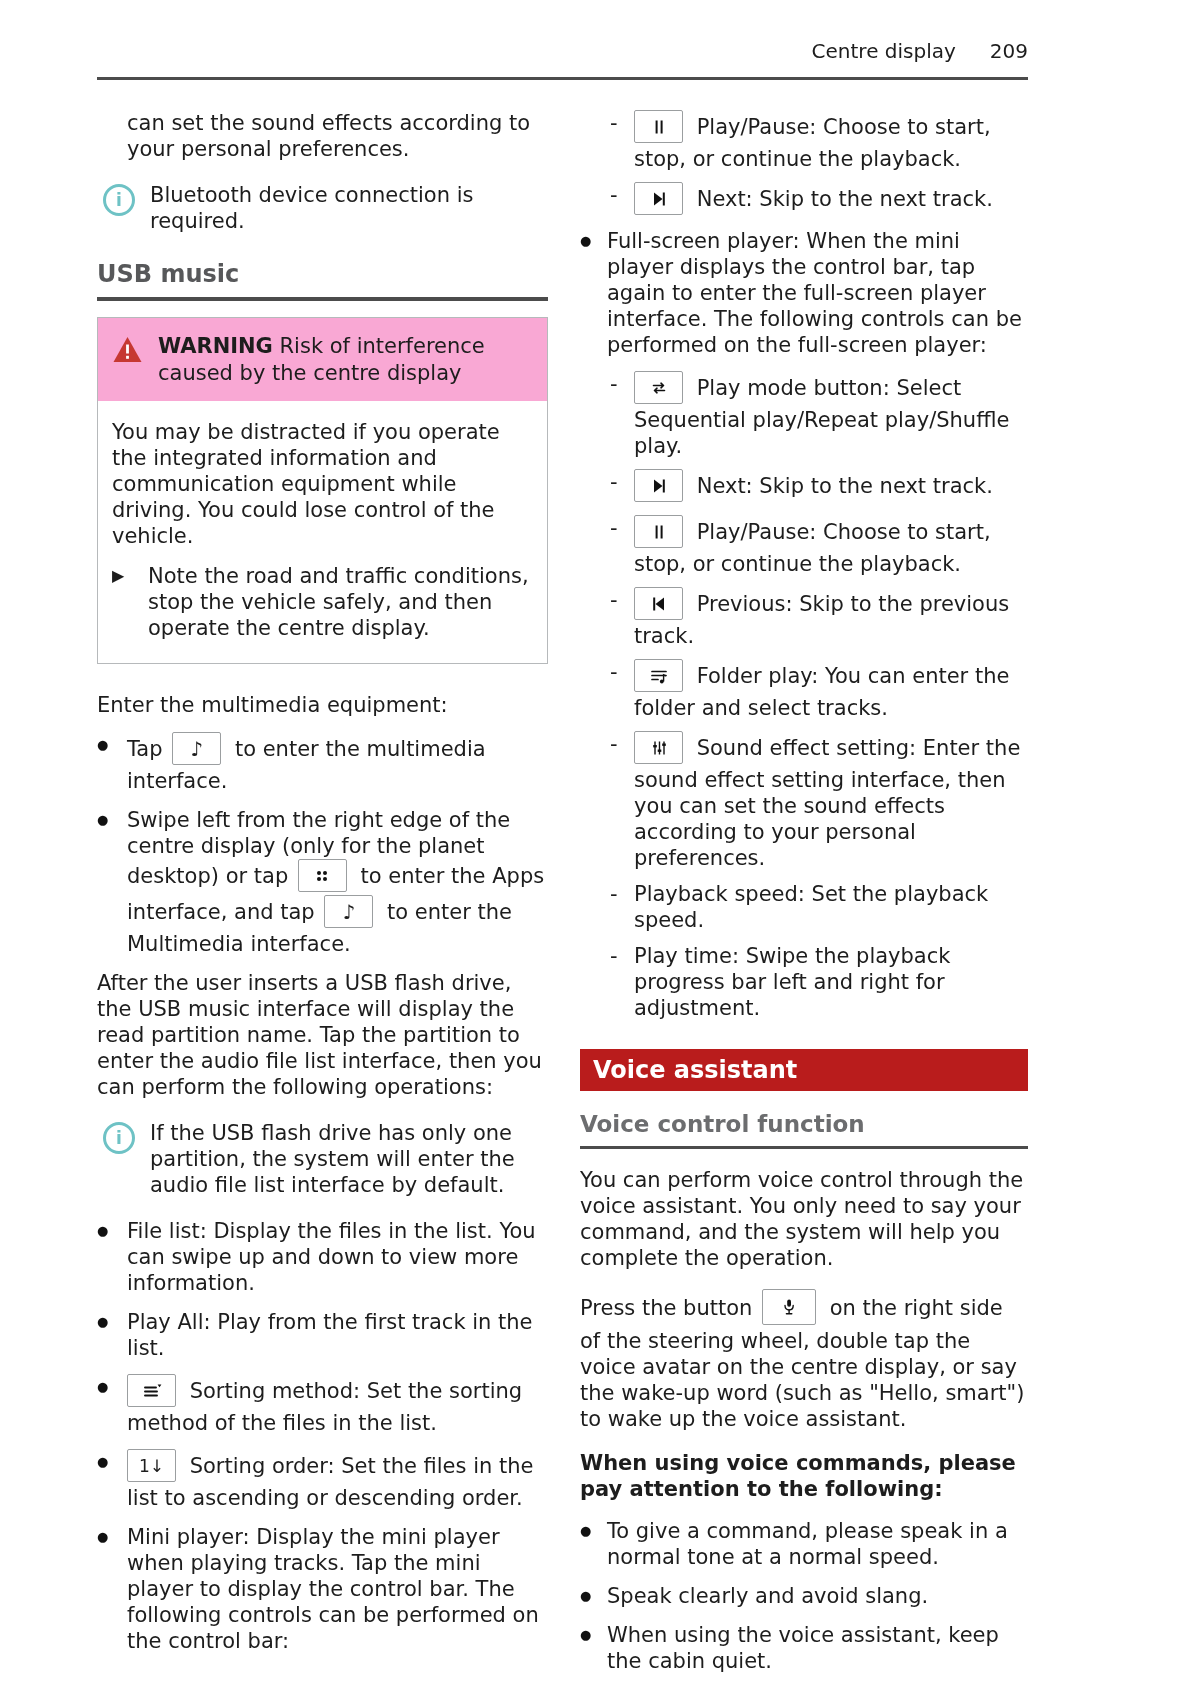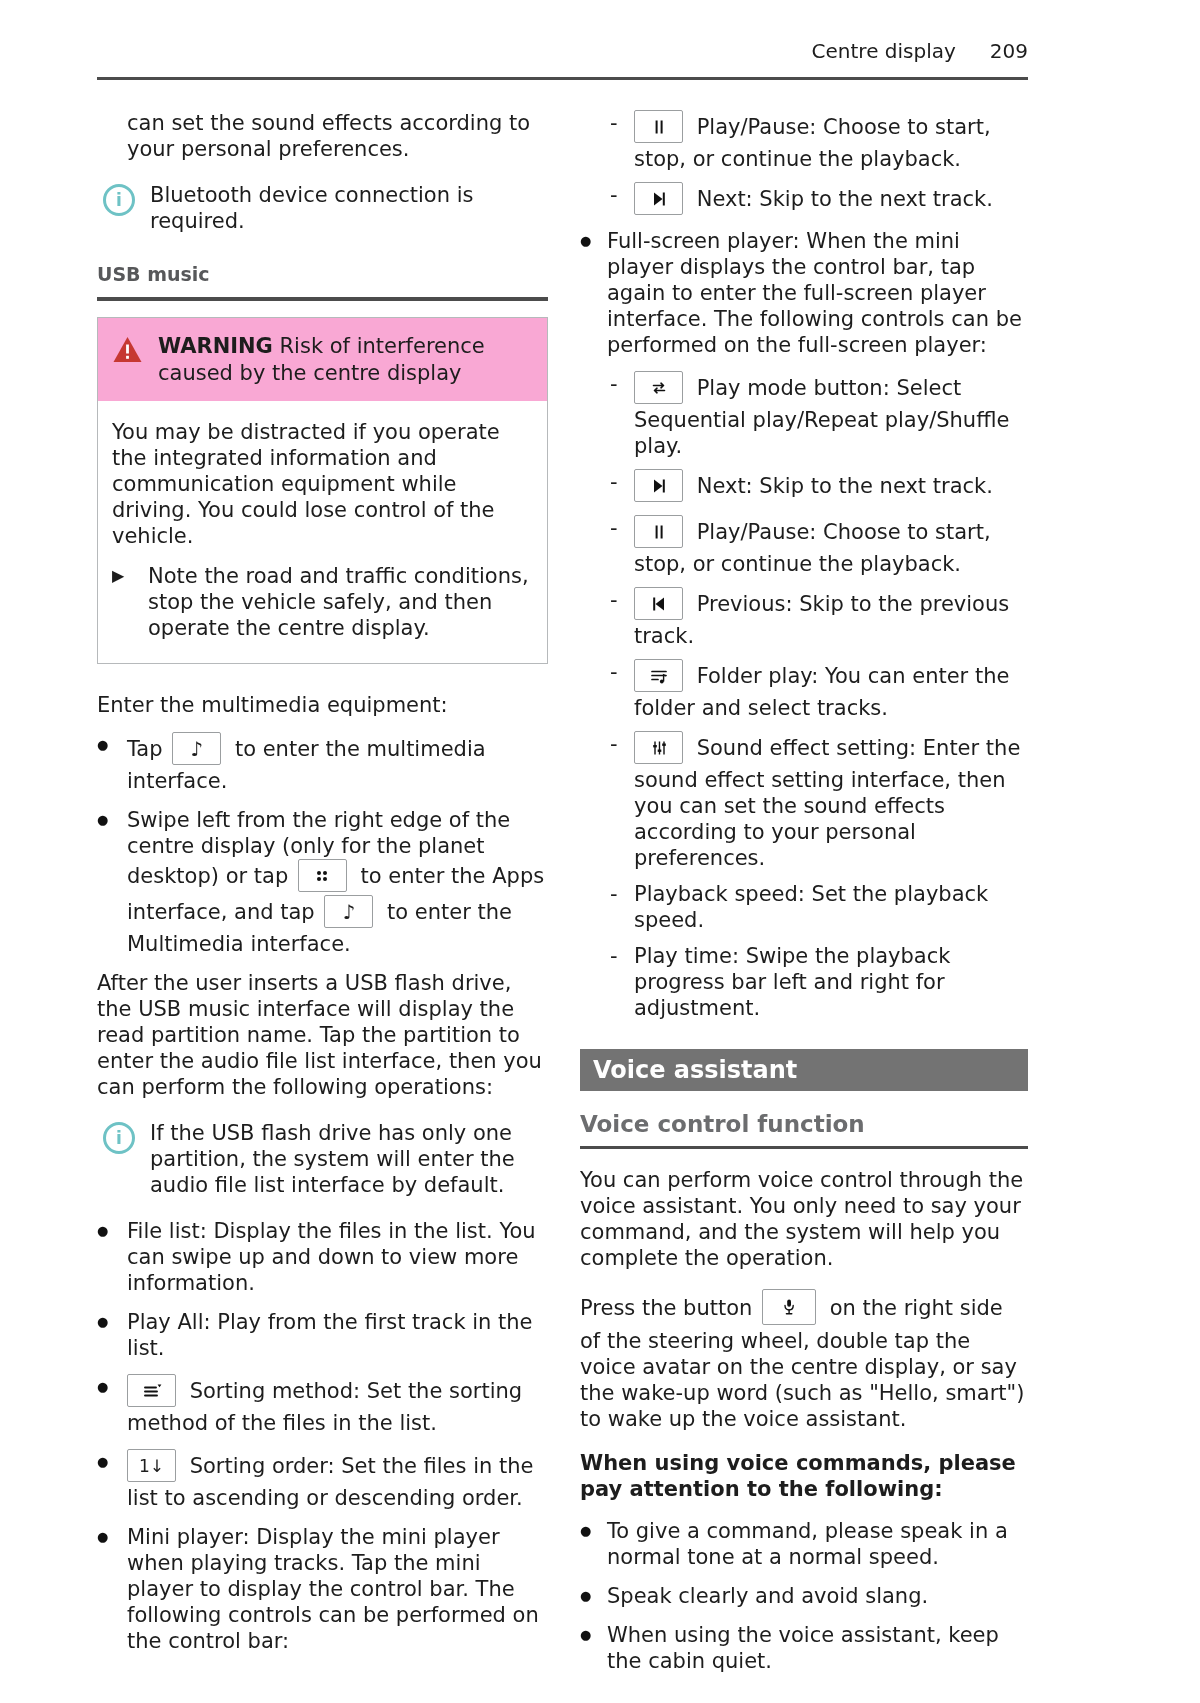--- a/index.html
+++ b/index.html
@@ -17,21 +17,21 @@
   
   .cols{display:flex;gap:32px;margin-top:30px;justify-content:flex-end;}
   .colL{width:451px;flex:none;}
   .colR{width:448px;flex:none;}
   p{margin:0 0 14px 0;}
   
   .note{display:flex;gap:15px;margin:20px 0 20px 6px;}
   .info-icon{flex:none;width:26px;height:26px;border:3px solid #6ec2c5;border-radius:50%;
     color:#6ec2c5;font-weight:bold;font-size:17px;display:flex;align-items:center;justify-content:center;margin-top:2px;}
   
-  .h-usb{font-size:19px;line-height:28px;font-weight:bold;color:#57585a;
+  .h-usb{font-size:24px;line-height:28px;font-weight:bold;color:#57585a;
     padding-bottom:9px;border-bottom:4px solid #4c4c4c;margin:26px 0 16px 0;}
   
   .warnbox{border:1px solid #b6b9bb;margin:6px 0 28px 0;}
   .warnhead{background:#f9a8d4;padding:15px 16px 14px 14px;display:flex;gap:15px;}
   .warnhead .wtxt{line-height:27px;}
   .warnbody{padding:18px 14px 22px 14px;background:#fff;}
   .arrow-item{display:flex;margin-top:14px;}
   .arrow-item::before{content:"▶";flex:none;width:36px;font-size:16px;line-height:26px;}
   
   .li{display:flex;margin:0 0 13px 0;}
@@ -42,21 +42,21 @@
   .sub{display:flex;margin:0 0 10px 30px;}
   .sub::before{content:"-";flex:none;width:24px;line-height:26px;}
   
   .ibox{display:inline-flex;align-items:center;justify-content:center;
     width:47px;height:31px;border:1px solid #9b9ea0;border-radius:2px;background:#fff;
     vertical-align:middle;margin:0 7px 3px 3px;flex:none;}
   .ibox svg{display:block;}
   .ibox .glyph{font-size:20px;line-height:20px;}
   .ibox-first{margin-left:0;}
   
-  .va-bar{background:#737373;color:#ffffff;font-weight:bold;font-size:24px;line-height:28px;
+  .va-bar{background:#b91c1c;color:#ffffff;font-weight:bold;font-size:24px;line-height:28px;
     padding:7px 0 7px 13px;margin:28px 0 20px 0;}
   .vc-sub{font-size:23px;line-height:27px;font-weight:bold;color:#6c6d6f;
     padding-bottom:8px;border-bottom:3.5px solid #4c4c4c;margin:0 0 18px 0;}
   .bold-line{font-weight:bold;margin:18px 0 16px 0;}
   .micbox{width:52px;height:34px;}
   .mt8{margin-top:8px;}
   .usb-para{margin-top:2px;}
 </style>
 </head>
 <body>

